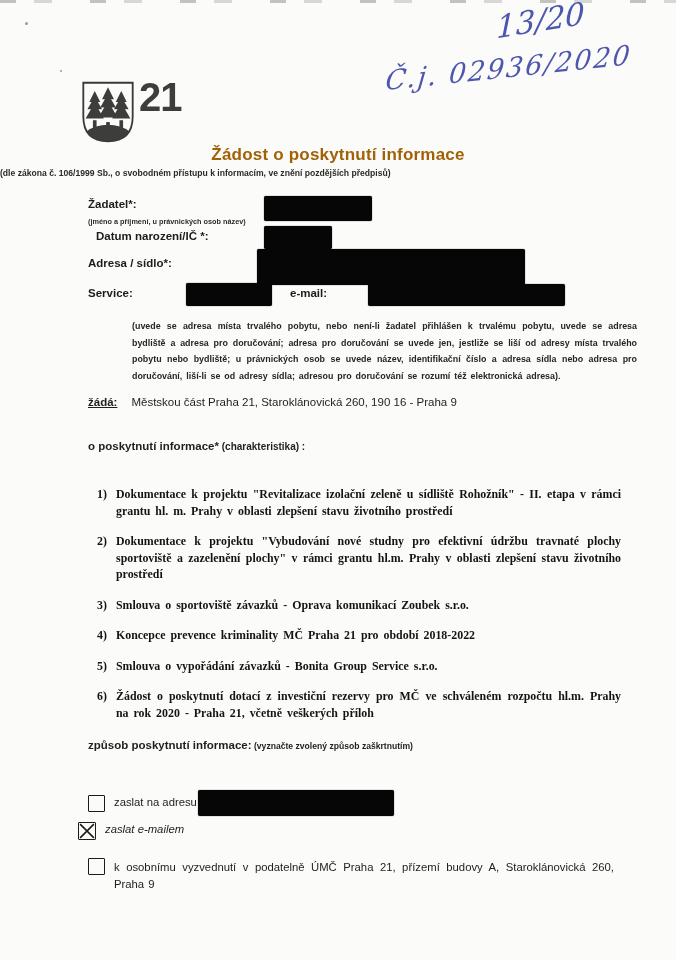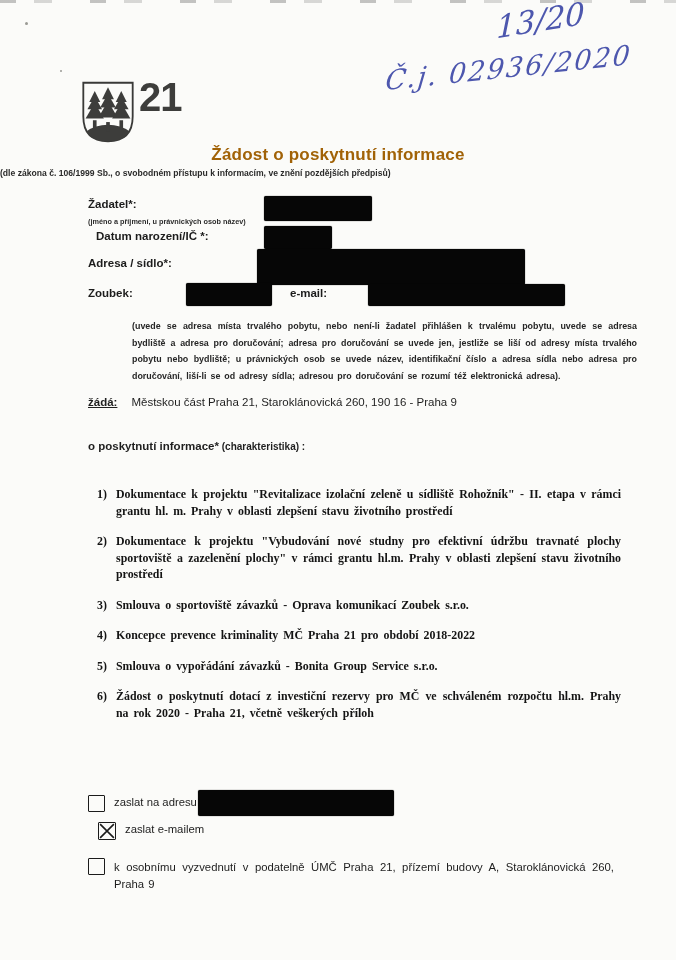--- a/index.html
+++ b/index.html
@@ -136,21 +136,21 @@
   <div class="flabel" style="left:88px;top:198px;">Žadatel*:</div>
   <div class="redact" style="left:264px;top:196px;width:108px;height:25px;"></div>
   <div class="fnote" style="left:88px;top:217px;">(jméno a příjmení, u právnických osob název)</div>
 
   <div class="flabel" style="left:72px;top:230px;margin-left:24px;">Datum narození/IČ *:</div>
   <div class="redact" style="left:264px;top:226px;width:68px;height:23px;"></div>
 
   <div class="flabel" style="left:88px;top:257px;">Adresa / sídlo*:</div>
   <div class="redact" style="left:257px;top:249px;width:268px;height:36px;"></div>
 
-  <div class="flabel" style="left:88px;top:287px;">Zoubek:</div>
+  <div class="flabel" style="left:88px;top:287px;">Service:</div>
   <div class="redact" style="left:186px;top:283px;width:86px;height:23px;"></div>
   <div class="flabel" style="left:290px;top:287px;">e-mail:</div>
   <div class="redact" style="left:368px;top:284px;width:197px;height:22px;"></div>
 
   <div class="para">(uvede se adresa místa trvalého pobytu, nebo není-li žadatel přihlášen k trvalému pobytu, uvede se adresa bydliště a adresa pro doručování; adresa pro doručování se uvede jen, jestliže se liší od adresy místa trvalého pobytu nebo bydliště; u právnických osob se uvede název, identifikační číslo a adresa sídla nebo adresa pro doručování, liší-li se od adresy sídla; adresou pro doručování se rozumí též elektronická adresa).</div>
 
   <div class="zada">
     <b>žádá:</b><span>Městskou část Praha 21, Staroklánovická 260,  190 16 - Praha 9</span>
   </div>
 
@@ -178,29 +178,32 @@
     <div class="req-item">
       <span>5)</span>
       <span class="txt">Smlouva o vypořádání závazků - Bonita Group Service s.r.o.</span>
     </div>
     <div class="req-item">
       <span>6)</span>
       <span class="txt">Žádost o poskytnutí dotací z investiční rezervy pro MČ ve schváleném rozpočtu hl.m. Prahy na rok 2020 - Praha 21, včetně veškerých příloh</span>
     </div>
   </div>
 
+  <div class="delivery-head">
+    <span>způsob poskytnutí informace:</span><span class="small"> (vyznačte zvolený způsob zaškrtnutím)</span>
+  </div>
 
   <div class="opt-row" style="top:767px;">
     <span class="checkbox">
       
     </span>
     <span class="opt-label">zaslat na adresu</span>
   </div>
 
-  <div class="opt-row" style="top:794px;left:98px;">
+  <div class="opt-row" style="top:794px;left:78px;font-style:italic;">
     <span class="checkbox" style="width:16px;height:16px;">
       <svg width="18" height="18" viewBox="0 0 17 17">
           <path d="M2,2 L15,15 M15,2 L2,15" stroke="#1b1b1b" stroke-width="1.5"></path>
         </svg>
     </span>
     <span class="opt-label">zaslat e-mailem</span>
   </div>
   <div class="redact" style="left:198px;top:790px;width:196px;height:26px;"></div>
 
   <div class="opt-row row3" style="top:830px;">

